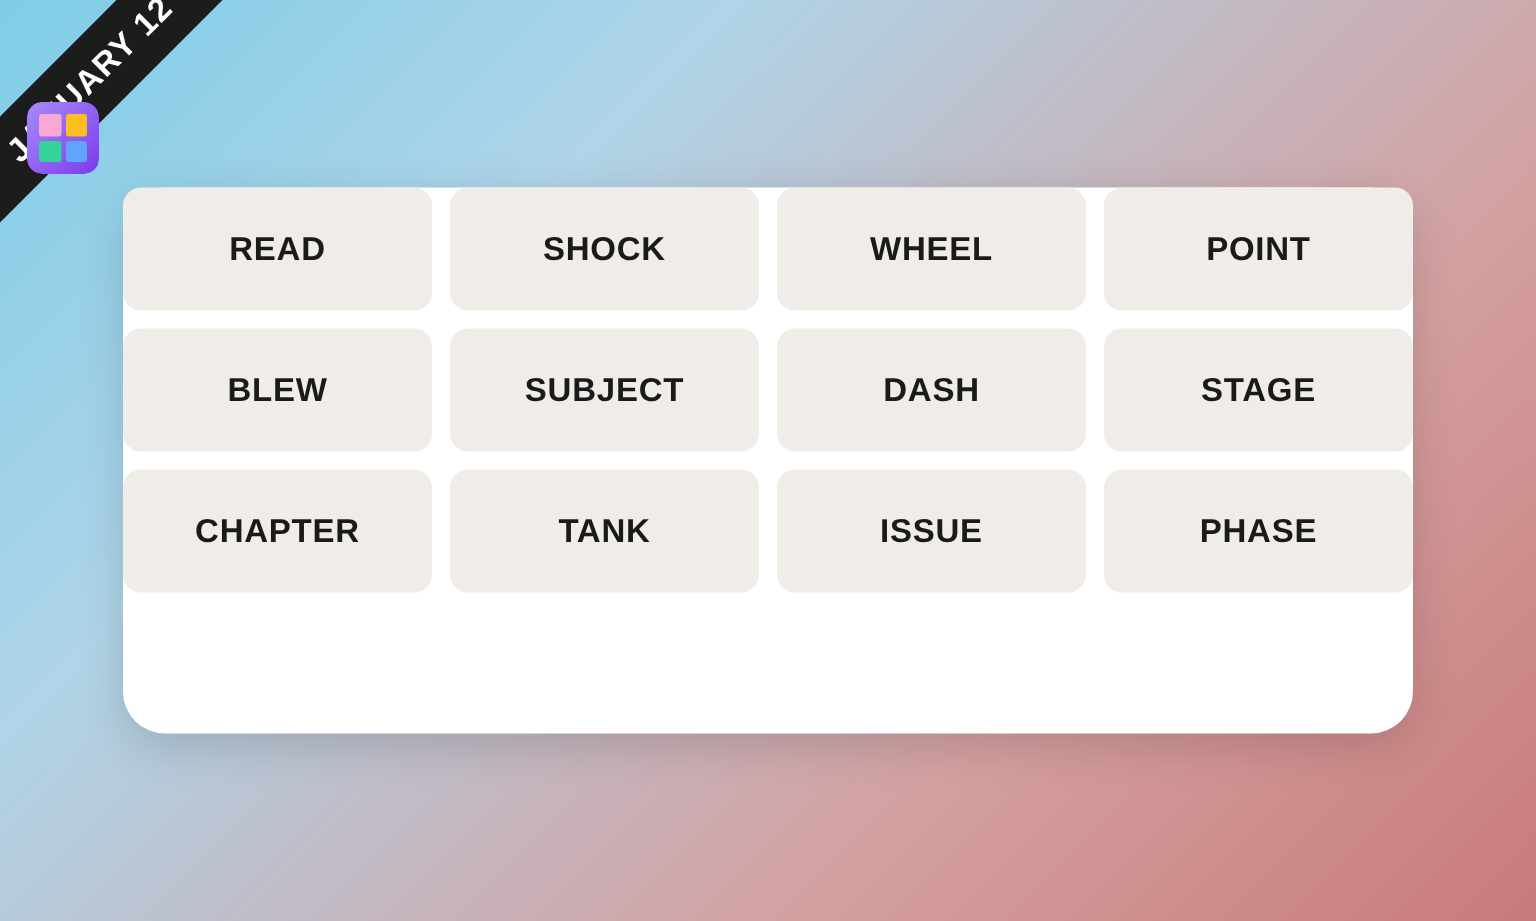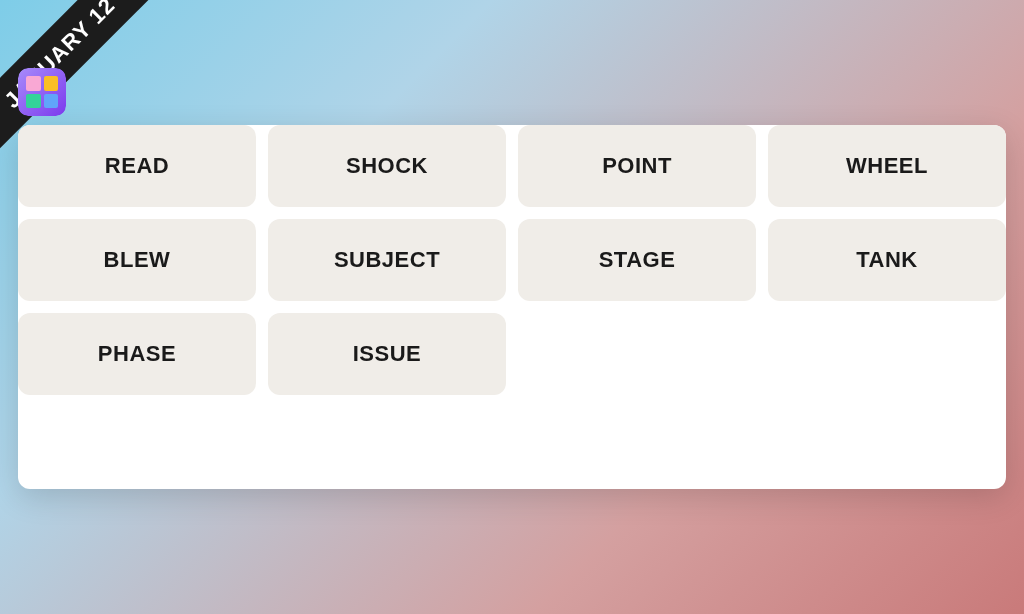--- a/index.html
+++ b/index.html
@@ -85,22 +85,22 @@
       border-radius: 2px;
     }
 
     .icon-cell.tl { background: #f9a8d4; }
     .icon-cell.tr { background: #fbbf24; }
     .icon-cell.bl { background: #34d399; }
     .icon-cell.br { background: #60a5fa; }
 
     .main-card {
       background: white;
-      border-radius: 12px;
-      width: 988px;
+      border-radius: 28px;
+      width: 860px;
       box-shadow: 0 8px 30px rgba(0,0,0,0.15);
     }
 
     .word-grid {
       display: grid;
       grid-template-columns: repeat(4, 1fr);
       grid-template-rows: repeat(4, 1fr);
       gap: 12px;
     }
 
@@ -144,37 +144,43 @@
 
 <div class="main-card">
   <div class="word-grid" id="word-grid">
   <div class="word-cell">
         <span class="word-text">READ</span>
       </div>
       <div class="word-cell">
         <span class="word-text">SHOCK</span>
       </div>
       <div class="word-cell">
-        <span class="word-text">POINT</span>
+        <span class="word-text">WHEEL</span>
       </div>
       <div class="word-cell">
-        <span class="word-text">WHEEL</span>
+        <span class="word-text">POINT</span>
       </div>
       <div class="word-cell">
         <span class="word-text">BLEW</span>
       </div>
       <div class="word-cell">
         <span class="word-text">SUBJECT</span>
       </div>
       <div class="word-cell">
+        <span class="word-text">DASH</span>
+      </div>
+      <div class="word-cell">
         <span class="word-text">STAGE</span>
+      </div>
+      <div class="word-cell">
+        <span class="word-text">CHAPTER</span>
       </div>
       <div class="word-cell">
         <span class="word-text">TANK</span>
       </div>
       <div class="word-cell">
-        <span class="word-text">PHASE</span>
+        <span class="word-text">ISSUE</span>
       </div>
       <div class="word-cell">
-        <span class="word-text">ISSUE</span>
+        <span class="word-text">PHASE</span>
       </div>
     </div>
 </div>
 
 </body></html>

